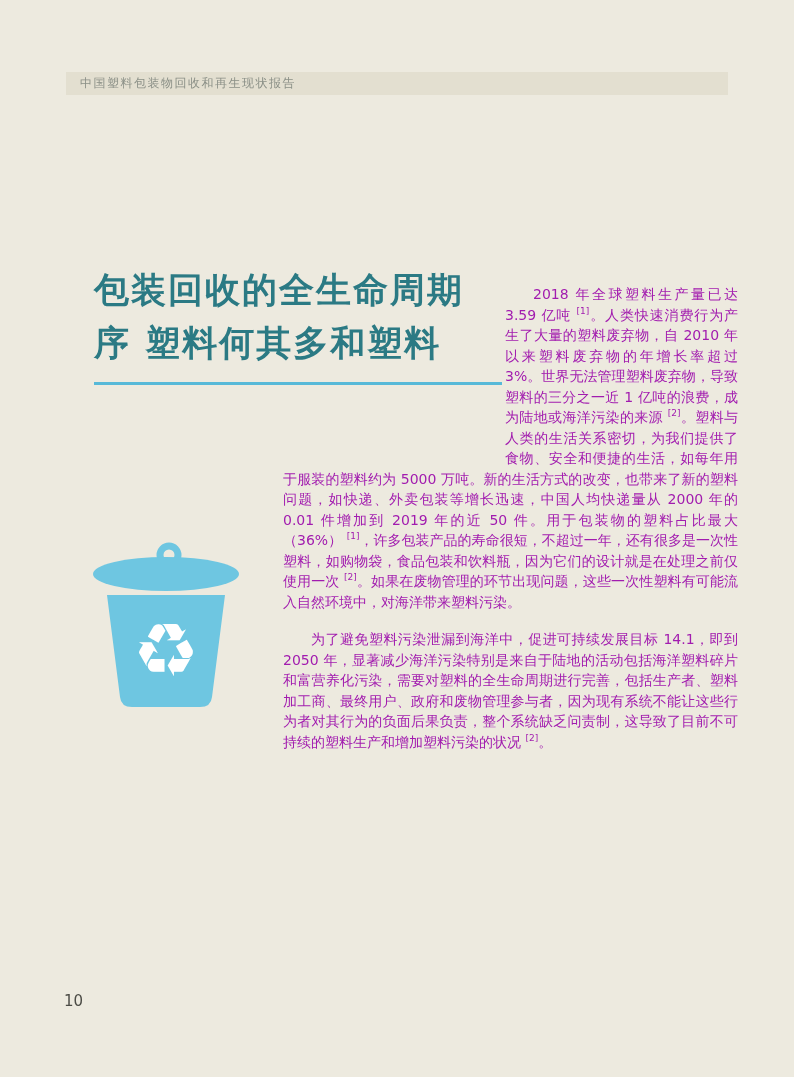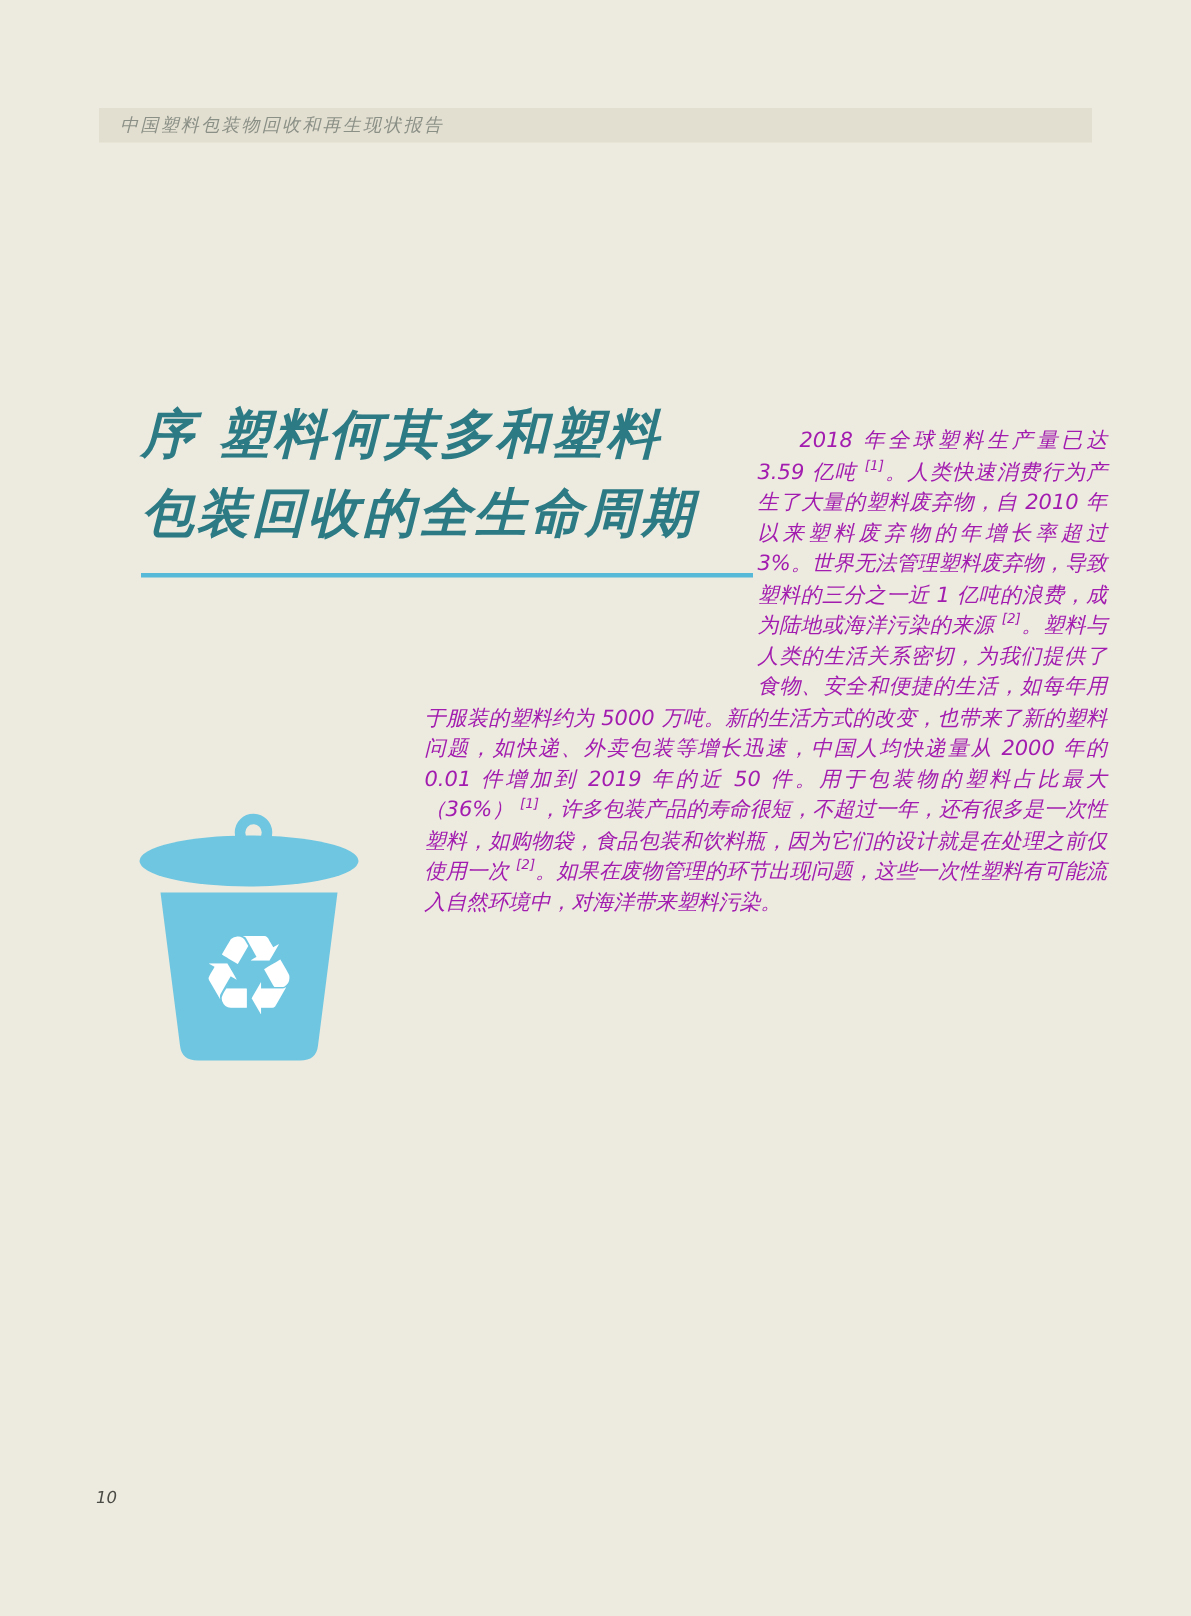--- a/index.html
+++ b/index.html
@@ -7,21 +7,20 @@
     font-family: "DejaVu Sans", sans-serif;
     background: #c9c6bc;
   }
   .page {
     position: relative;
     width: 794px;
     height: 1077px;
     margin: 0 auto;
     background: #edeadf;
     overflow: hidden;
-    font-style: italic;
   }
   
   .header-band {
     position: absolute;
     left: 66px; top: 72px;
     width: 662px; height: 23px;
     background: #e3dfd0;
     display: flex;
     align-items: center;
   }
@@ -78,42 +77,43 @@
   
   .bin-icon {
     position: absolute;
     left: 90px; top: 540px;
     width: 152px; height: 172px;
   }
   
   .page-number {
     position: absolute;
     left: 64px; top: 992px;
-    font-size: 11px;
+    font-size: 15px;
     color: #4c4c46;
   }
 </style>
 </head>
 <body>
 
 <div class="page">
 
   <div class="header-band">
     <span class="header-text">中国塑料包装物回收和再生现状报告</span>
   </div>
 
   <div class="title-block">
+    <div class="title-line">包装回收的全生命周期</div>
     <div class="title-line">序  塑料何其多和塑料</div>
-    <div class="title-line">包装回收的全生命周期</div>
     <div class="title-underline"></div>
   </div>
 
   <div class="text-col">
     <div class="title-spacer"></div>
     <p>2018 年全球塑料生产量已达 3.59 亿吨 <sup>[1]</sup>。人类快速消费行为产生了大量的塑料废弃物，自 2010 年以来塑料废弃物的年增长率超过 3%。世界无法管理塑料废弃物，导致塑料的三分之一近 1 亿吨的浪费，成为陆地或海洋污染的来源 <sup>[2]</sup>。塑料与人类的生活关系密切，为我们提供了食物、安全和便捷的生活，如每年用于服装的塑料约为 5000 万吨。新的生活方式的改变，也带来了新的塑料问题，如快递、外卖包装等增长迅速，中国人均快递量从 2000 年的 0.01 件增加到 2019 年的近 50 件。用于包装物的塑料占比最大（36%） <sup>[1]</sup>，许多包装产品的寿命很短，不超过一年，还有很多是一次性塑料，如购物袋，食品包装和饮料瓶，因为它们的设计就是在处理之前仅使用一次 <sup>[2]</sup>。如果在废物管理的环节出现问题，这些一次性塑料有可能流入自然环境中，对海洋带来塑料污染。</p>
+    <p>为了避免塑料污染泄漏到海洋中，促进可持续发展目标 14.1，即到 2050 年，显著减少海洋污染特别是来自于陆地的活动包括海洋塑料碎片和富营养化污染，需要对塑料的全生命周期进行完善，包括生产者、塑料加工商、最终用户、政府和废物管理参与者，因为现有系统不能让这些行为者对其行为的负面后果负责，整个系统缺乏问责制，这导致了目前不可持续的塑料生产和增加塑料污染的状况 <sup>[2]</sup>。</p>
   </div>
 
   <svg class="bin-icon" viewBox="0 0 152 172" xmlns="http://www.w3.org/2000/svg" aria-hidden="true">
     <circle cx="79" cy="15" r="9" fill="none" stroke="#6ec6e1" stroke-width="7"></circle>
     <ellipse cx="76" cy="34" rx="73" ry="17" fill="#6ec6e1"></ellipse>
     <path d="M 17 55 L 135 55 L 122 157 Q 121 167 110 167 L 42 167 Q 31 167 30 157 Z" fill="#6ec6e1"></path>
     <text x="76" y="136" text-anchor="middle" font-family="DejaVu Sans, sans-serif" font-size="74" fill="#ffffff">♻</text>
   </svg>
 
   <div class="page-number">10</div>

